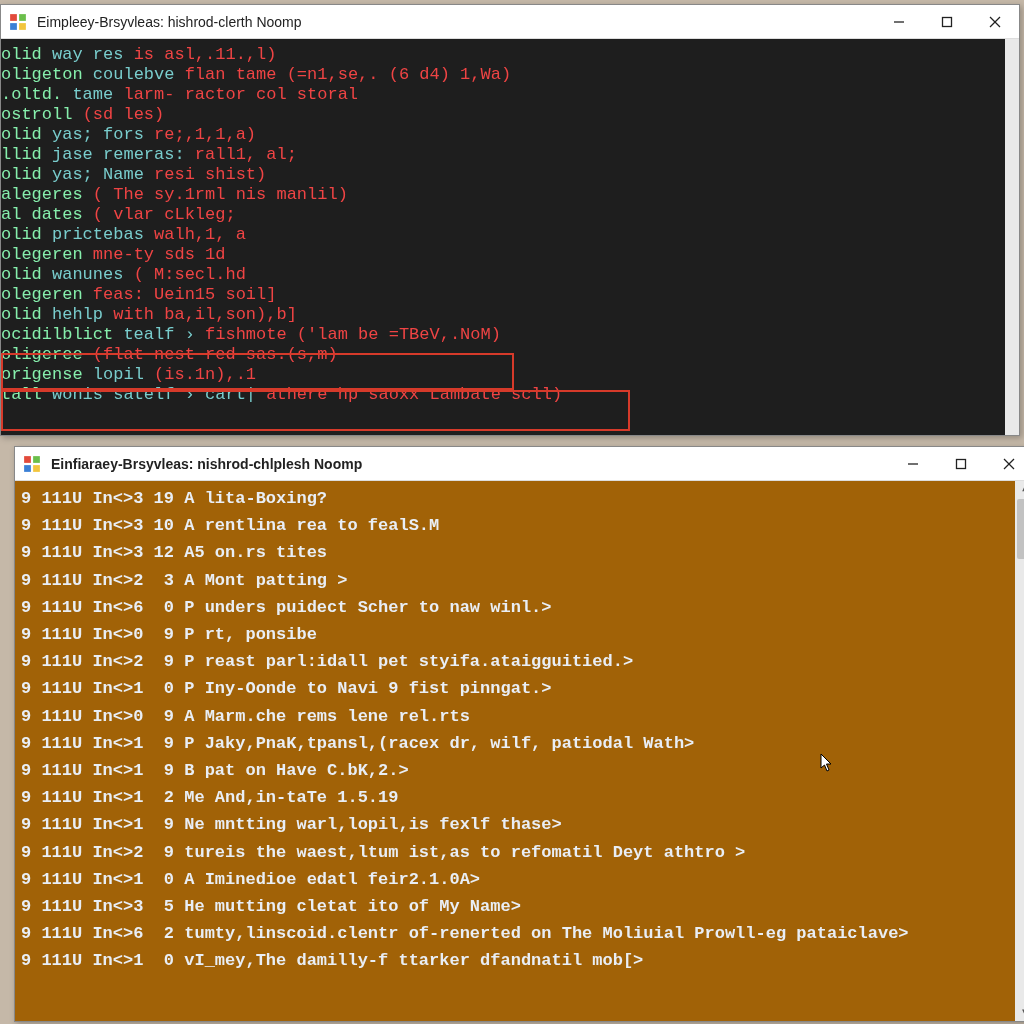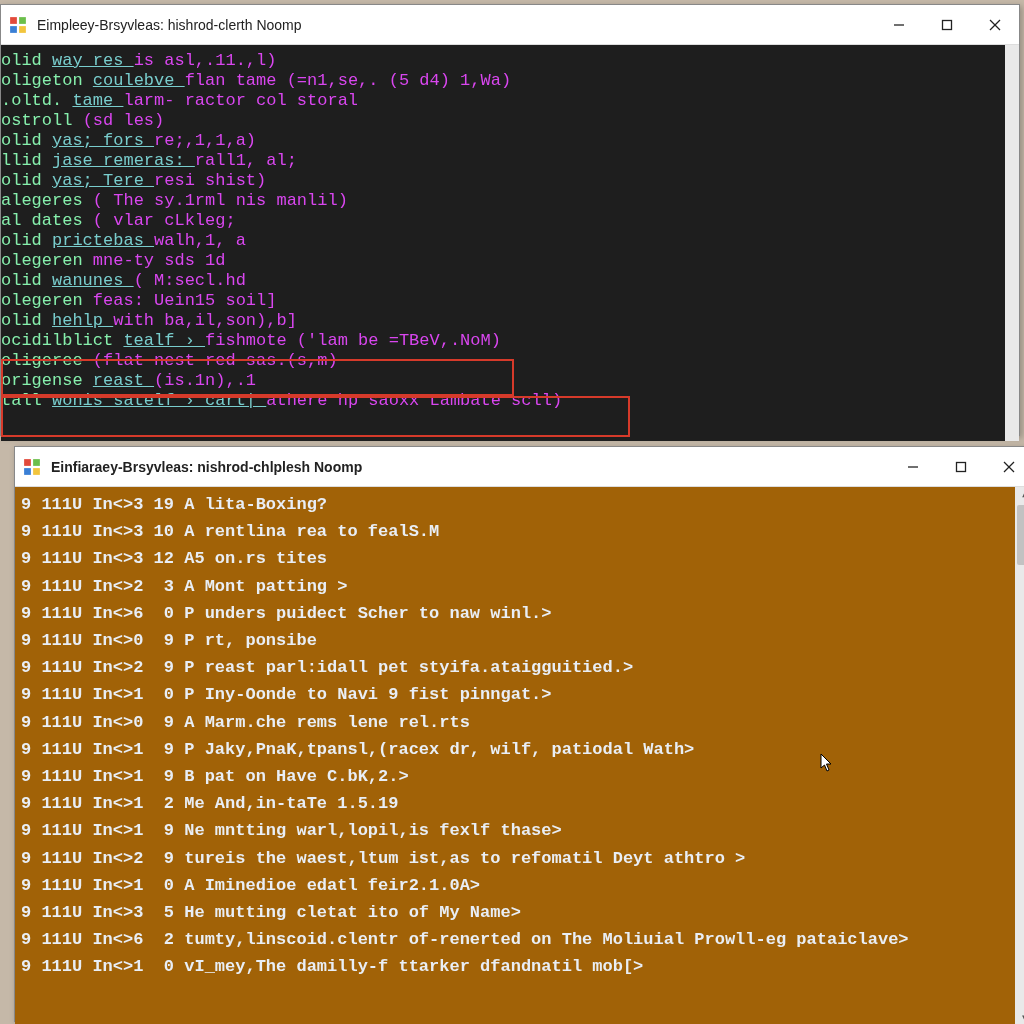--- a/index.html
+++ b/index.html
@@ -13,21 +13,21 @@
   }
 
   .window {
     position: absolute;
     background: #fff;
     border: 1px solid #888;
     box-shadow: 2px 2px 6px rgba(0,0,0,0.25);
   }
 
   .titlebar {
-    height: 40px;
+    height: 34px;
     background: #fff;
     display: flex;
     align-items: center;
     border-bottom: 1px solid #ddd;
     font-family: 'Segoe UI', Arial, sans-serif;
   }
 
   .titlebar .app-icon {
     width: 18px; height: 18px;
     margin: 0 8px;
@@ -62,22 +62,22 @@
     height: calc(100% - 34px);
     overflow: hidden;
     padding: 6px 8px 6px 0;
     font-size: 17px;
     line-height: 20px;
     position: relative;
     border-right: 14px solid #e9e9e9;
   }
   #win1 .line { white-space: pre; }
   .kw { color: #86efac; }
-  .fn { color: #79cdcd; text-decoration: underline; }
-  .txt { color: #d946ef; }
+  .fn { color: #79cdcd; }
+  .txt { color: #ef4444; }
 
   .hl-box1 {
     position: absolute;
     left: 0px; top: 314px;
     width: 513px; height: 37px;
     border: 2px solid #d63a2a;
     pointer-events: none;
   }
   .hl-box2 {
     position: absolute;
@@ -164,36 +164,36 @@
       <svg viewBox="0 0 12 12">
           <line x1="1" y1="1" x2="11" y2="11" stroke="currentColor" stroke-width="1.3"></line>
           <line x1="11" y1="1" x2="1" y2="11" stroke="currentColor" stroke-width="1.3"></line>
         </svg>
     </div>
   </div>
   <div class="term" id="term1">
     <div class="hl-box1"></div>
     <div class="hl-box2"></div>
   <div class="line"><span class="kw">olid</span> <span class="fn">way res </span><span class="txt">is asl,.11.,l)</span></div>
-      <div class="line"><span class="kw">oligeton</span> <span class="fn">coulebve </span><span class="txt">flan tame (=n1,se,. (5 d4) 1,Wa)</span></div>
+      <div class="line"><span class="kw">oligeton</span> <span class="fn">coulebve </span><span class="txt">flan tame (=n1,se,. (6 d4) 1,Wa)</span></div>
       <div class="line"><span class="kw">.oltd.</span> <span class="fn">tame </span><span class="txt">larm- ractor col storal</span></div>
       <div class="line"><span class="kw">ostroll</span> <span class="fn"></span><span class="txt">(sd les)</span></div>
       <div class="line"><span class="kw">olid</span> <span class="fn">yas; fors </span><span class="txt">re;,1,1,a)</span></div>
       <div class="line"><span class="kw">llid</span> <span class="fn">jase remeras: </span><span class="txt">rall1, al;</span></div>
-      <div class="line"><span class="kw">olid</span> <span class="fn">yas; Tere </span><span class="txt">resi shist)</span></div>
+      <div class="line"><span class="kw">olid</span> <span class="fn">yas; Name </span><span class="txt">resi shist)</span></div>
       <div class="line"><span class="kw">alegeres</span> <span class="fn"></span><span class="txt">( The sy.1rml nis manlil)</span></div>
       <div class="line"><span class="kw">al dates</span> <span class="fn"></span><span class="txt">( vlar cLkleg;</span></div>
       <div class="line"><span class="kw">olid</span> <span class="fn">prictebas </span><span class="txt">walh,1, a</span></div>
       <div class="line"><span class="kw">olegeren</span> <span class="fn"></span><span class="txt">mne-ty sds 1d</span></div>
       <div class="line"><span class="kw">olid</span> <span class="fn">wanunes </span><span class="txt">( M:secl.hd</span></div>
       <div class="line"><span class="kw">olegeren</span> <span class="fn"></span><span class="txt">feas: Uein15 soil]</span></div>
       <div class="line"><span class="kw">olid</span> <span class="fn">hehlp </span><span class="txt">with ba,il,son),b]</span></div>
       <div class="line"><span class="kw">ocidilblict</span> <span class="fn">tealf › </span><span class="txt">fishmote ('lam be =TBeV,.NoM)</span></div>
       <div class="line"><span class="kw">oligeree</span> <span class="fn"></span><span class="txt">(flat nest red sas.(s,m)</span></div>
-      <div class="line"><span class="kw">origense</span> <span class="fn">reast </span><span class="txt">(is.1n),.1</span></div>
+      <div class="line"><span class="kw">origense</span> <span class="fn">lopil </span><span class="txt">(is.1n),.1</span></div>
       <div class="line"><span class="kw">tall</span> <span class="fn">wonis satelf › cart| </span><span class="txt">athere hp saoxx Lambate scll)</span></div>
     </div>
 </div>
 
 <div class="window" id="win2">
   <div class="titlebar">
     <span class="app-icon">
       <svg viewBox="0 0 16 16">
           <rect x="1" y="1" width="6" height="6" fill="#e24a3b"></rect>
           <rect x="9" y="1" width="6" height="6" fill="#6bbf4b"></rect>

